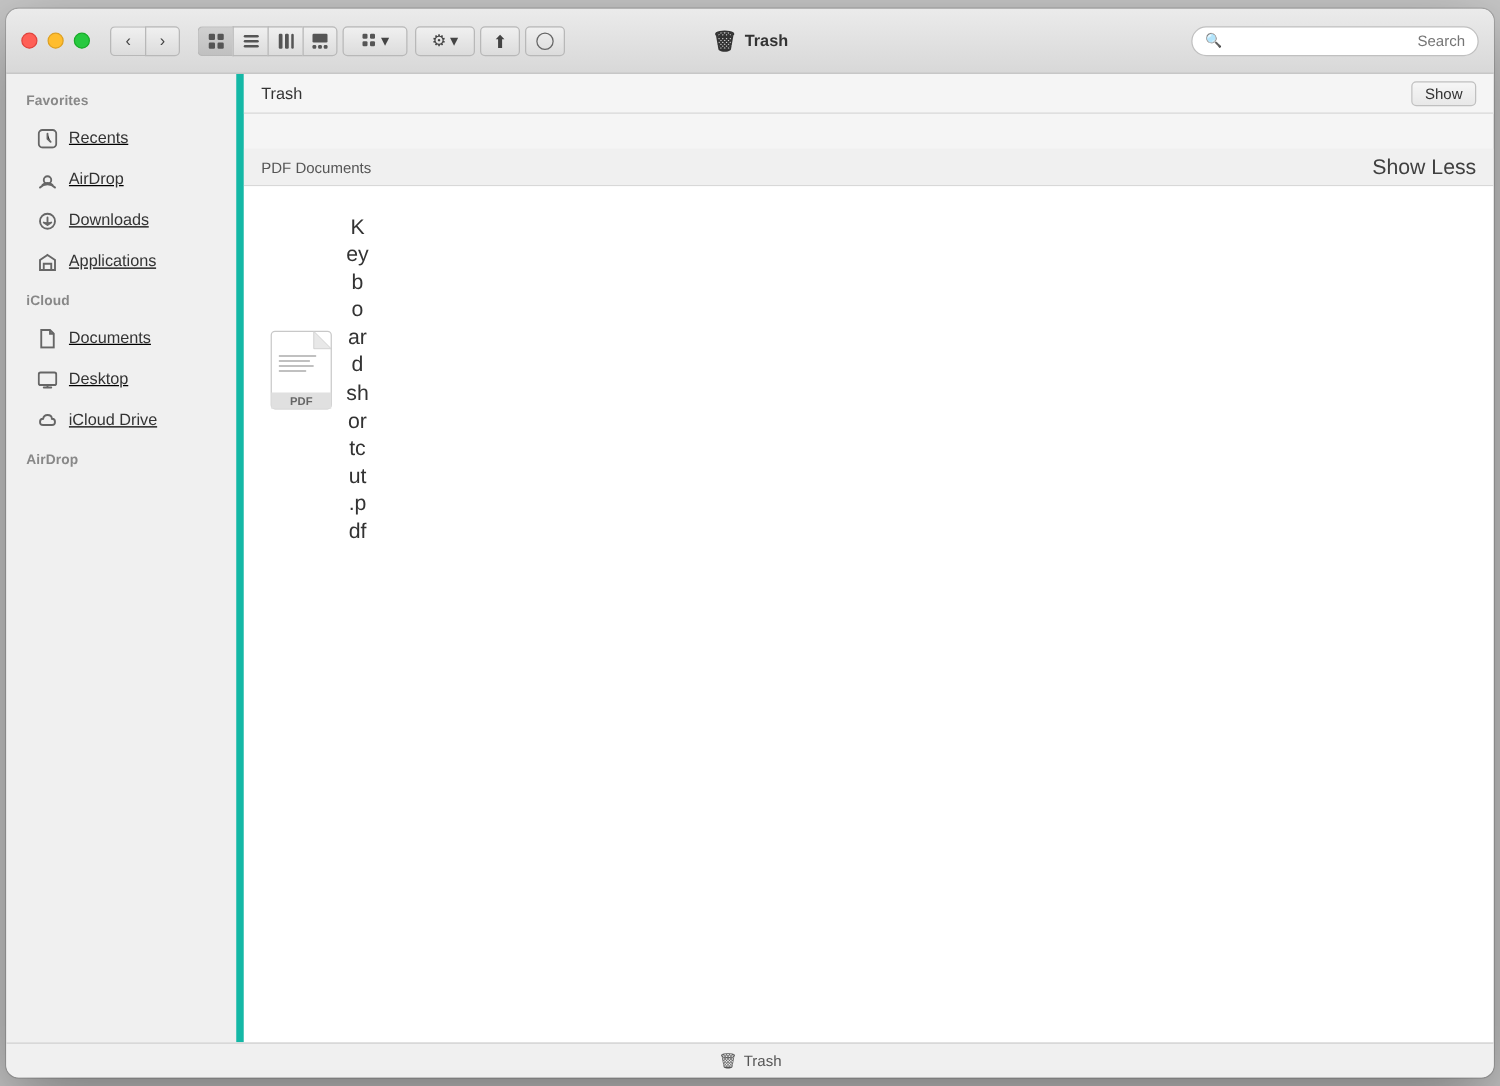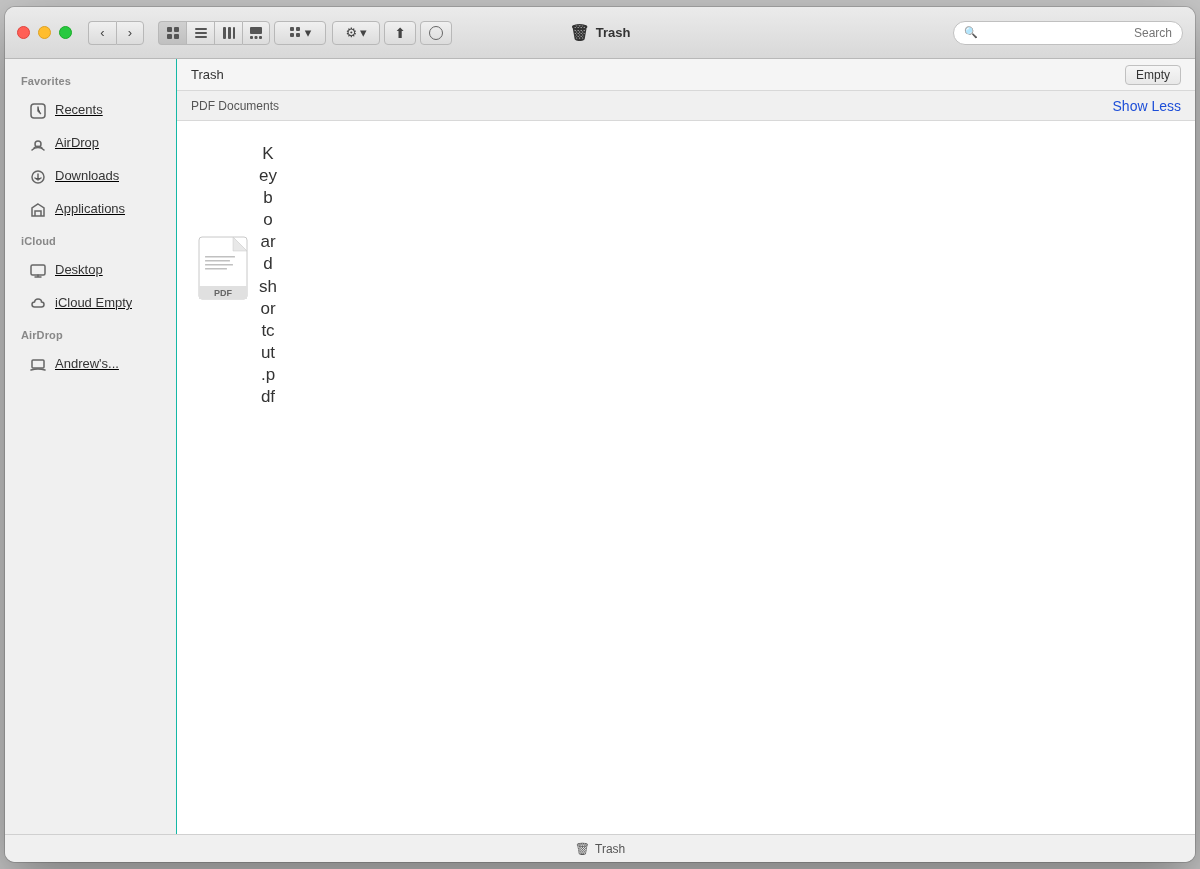--- a/index.html
+++ b/index.html
@@ -145,23 +145,23 @@
 
     
     .main-content {
       display: flex;
       flex: 1;
       overflow: hidden;
     }
 
     
     .sidebar {
-      width: 172px;
+      width: 190px;
       background: #f0f0f0;
-      border-right: 1px solid #14b8a6;
+      border-right: 6px solid #14b8a6;
       padding: 12px 0;
       flex-shrink: 0;
       overflow-y: auto;
     }
 
     .sidebar-section-label {
       font-size: 11px;
       font-weight: 600;
       color: #888;
       padding: 4px 16px 4px 16px;
@@ -235,31 +235,32 @@
 
     .section-header {
       height: 30px;
       background: #f0f0f0;
       border-bottom: 1px solid #d8d8d8;
       display: flex;
       align-items: center;
       justify-content: space-between;
       padding: 0 14px;
       flex-shrink: 0;
+      margin-top: 28px;
     }
 
     .section-header-label {
       font-size: 12px;
       font-weight: 500;
       color: #555;
     }
 
     .show-less-btn {
-      font-size: 14px;
-      color: #1d4ed8;
+      font-size: 17px;
+      color: #404040;
       cursor: pointer;
       background: none;
       border: none;
     }
 
     .file-grid {
       flex: 1;
       background: #fff;
       padding: 14px;
       overflow-y: auto;
@@ -461,61 +462,61 @@
               <path d="M5 14 L5 9 L11 9 L11 14" fill="none" stroke="#666" stroke-width="1.5"></path>
             </svg>
         </div>
         <span class="sidebar-item-label">Applications</span>
       </div>
 
 
       <div style="margin-top:8px;">
         <div class="sidebar-section-label">iCloud</div>
 
+        <div class="sidebar-item">
+          <div class="sidebar-item-icon">
+            <svg width="16" height="16" viewBox="0 0 16 16">
+                <path d="M3 1 L10 1 L13 4 L13 15 L3 15 Z" fill="none" stroke="#666" stroke-width="1.5"></path>
+                <path d="M10 1 L10 4 L13 4" fill="none" stroke="#666" stroke-width="1.5"></path>
+              </svg>
+          </div>
+          <span class="sidebar-item-label">Documents</span>
+        </div>
 
         <div class="sidebar-item">
           <div class="sidebar-item-icon">
             <svg width="16" height="16" viewBox="0 0 16 16">
                 <rect x="1" y="2" width="14" height="10" rx="1.5" fill="none" stroke="#666" stroke-width="1.5"></rect>
                 <path d="M5 14 L11 14 M8 12 L8 14" stroke="#666" stroke-width="1.5" stroke-linecap="round"></path>
               </svg>
           </div>
           <span class="sidebar-item-label">Desktop</span>
         </div>
 
         <div class="sidebar-item">
           <div class="sidebar-item-icon">
             <svg width="16" height="16" viewBox="0 0 16 16">
                 <path d="M11.5 11 Q14 11 14 8.5 Q14 6 11.5 6 Q11.5 3 8 3 Q5 3 4.5 6 Q2 6 2 8.5 Q2 11 4.5 11 Z" fill="none" stroke="#666" stroke-width="1.5"></path>
               </svg>
           </div>
-          <span class="sidebar-item-label">iCloud Empty</span>
+          <span class="sidebar-item-label">iCloud Drive</span>
         </div>
       </div>
 
       <div style="margin-top:8px;">
         <div class="sidebar-section-label">AirDrop</div>
 
-        <div class="sidebar-item">
-          <div class="sidebar-item-icon">
-            <svg width="16" height="16" viewBox="0 0 16 16">
-                <rect x="2" y="3" width="12" height="8" rx="1" fill="none" stroke="#666" stroke-width="1.5"></rect>
-                <path d="M1 13 Q8 11 15 13" fill="none" stroke="#666" stroke-width="1.5" stroke-linecap="round"></path>
-              </svg>
-          </div>
-          <span class="sidebar-item-label">Andrew's...</span>
-        </div>
       </div>
     </div>
 
     <div class="file-area">
 
       <div class="file-area-header">
         <span class="trash-title">Trash</span>
-        <button class="empty-btn">Empty</button>
+        <button class="empty-btn">Show</button>
       </div>
 
       <div class="section-header">
         <span class="section-header-label">PDF Documents</span>
         <button class="show-less-btn">Show Less</button>
       </div>
 
       <div class="file-grid">
         <div class="file-item">
 

